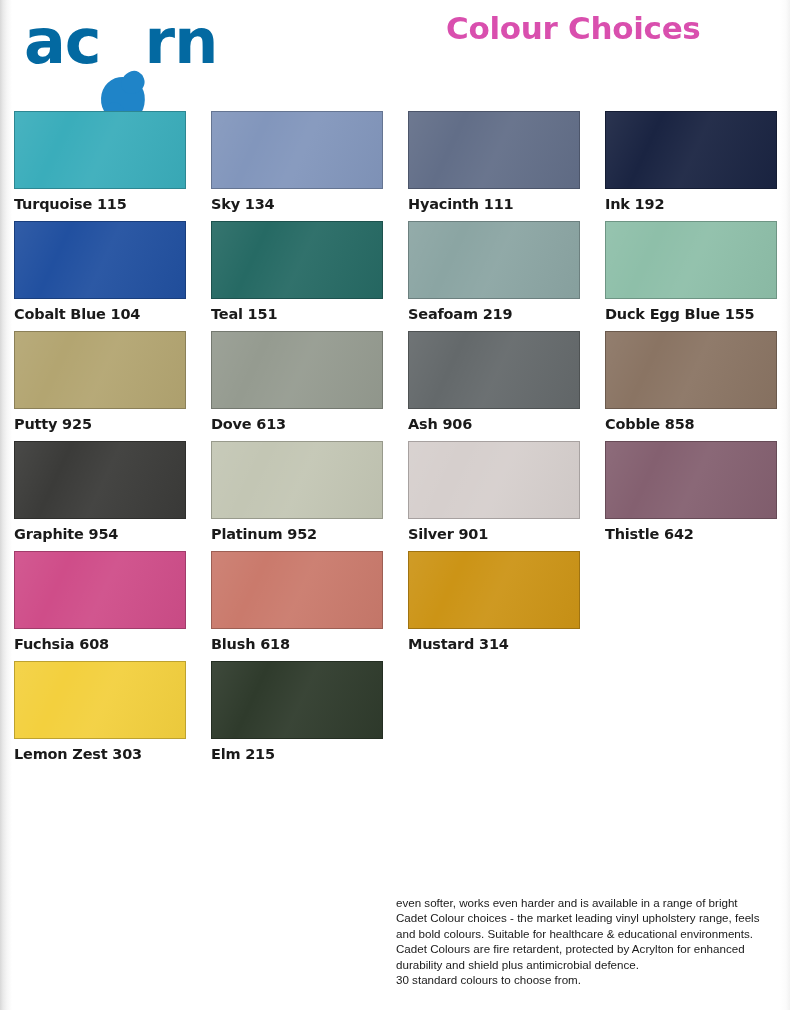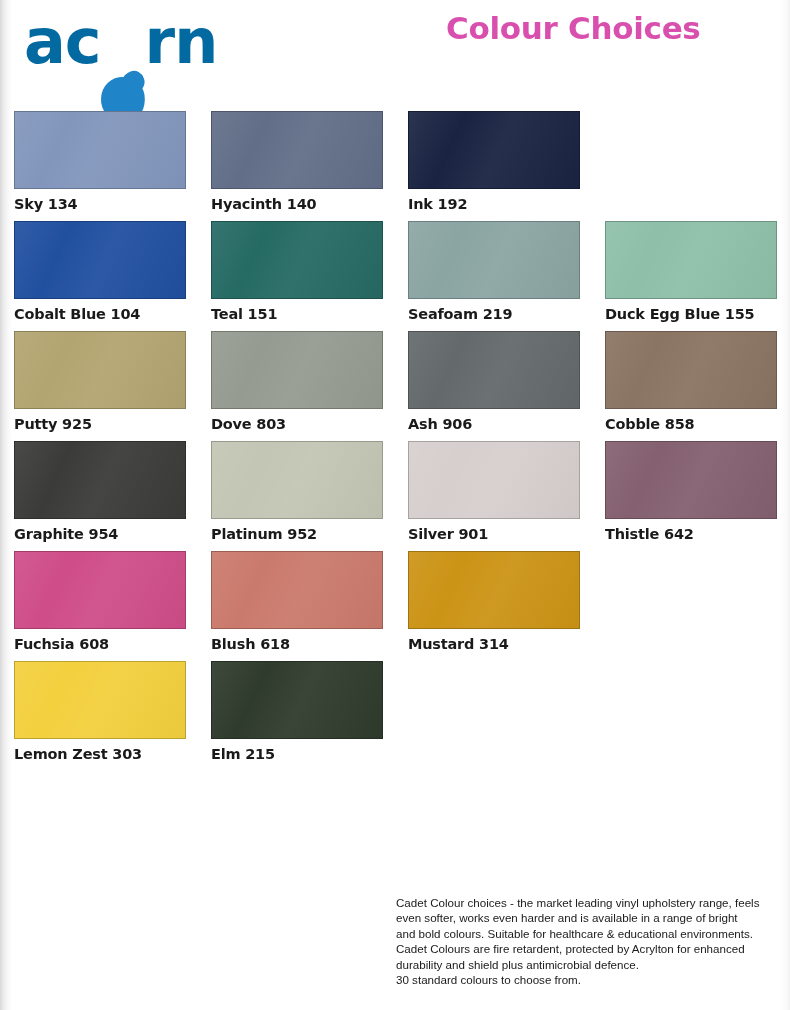--- a/index.html
+++ b/index.html
@@ -176,26 +176,30 @@
 <div class="header">
   <div class="logo">
     <div class="logo-text"><span>ac</span><span class="logo-o-wrap"><span class="logo-blob"></span></span><span>rn</span></div>
   </div>
   <div class="page-title">Colour Choices</div>
 </div>
 
 <div class="grid">
     <div class="row">
       <div class="cell">
+        <div class="swatch" style="background: rgb(58, 173, 187);"></div>
+        <div class="swatch-label">Turquoise 115</div>
+      </div>
+      <div class="cell">
         <div class="swatch" style="background: rgb(130, 150, 188);"></div>
         <div class="swatch-label">Sky 134</div>
       </div>
       <div class="cell">
         <div class="swatch" style="background: rgb(98, 110, 136);"></div>
-        <div class="swatch-label">Hyacinth 140</div>
+        <div class="swatch-label">Hyacinth 111</div>
       </div>
       <div class="cell">
         <div class="swatch" style="background: rgb(26, 36, 66);"></div>
         <div class="swatch-label">Ink 192</div>
       </div>
     </div>
     <div class="row">
       <div class="cell">
         <div class="swatch" style="background: rgb(33, 80, 160);"></div>
         <div class="swatch-label">Cobalt Blue 104</div>
@@ -213,21 +217,21 @@
         <div class="swatch-label">Duck Egg Blue 155</div>
       </div>
     </div>
     <div class="row">
       <div class="cell">
         <div class="swatch" style="background: rgb(179, 165, 113);"></div>
         <div class="swatch-label">Putty 925</div>
       </div>
       <div class="cell">
         <div class="swatch" style="background: rgb(149, 155, 144);"></div>
-        <div class="swatch-label">Dove 803</div>
+        <div class="swatch-label">Dove 613</div>
       </div>
       <div class="cell">
         <div class="swatch" style="background: rgb(100, 105, 107);"></div>
         <div class="swatch-label">Ash 906</div>
       </div>
       <div class="cell">
         <div class="swatch" style="background: rgb(138, 116, 99);"></div>
         <div class="swatch-label">Cobble 858</div>
       </div>
     </div>
@@ -271,19 +275,19 @@
       <div class="cell">
         <div class="swatch" style="background: rgb(47, 59, 44);"></div>
         <div class="swatch-label">Elm 215</div>
       </div>
       <div class="cell empty"></div>
       <div class="cell empty"></div>
     </div>
   </div>
 
 <div class="description">
+    <p>even softer, works even harder and is available in a range of bright</p>
     <p>Cadet Colour choices - the market leading vinyl upholstery range, feels</p>
-    <p>even softer, works even harder and is available in a range of bright</p>
     <p>and bold colours.  Suitable for healthcare &amp; educational environments.</p>
     <p>Cadet Colours are fire retardent, protected by Acrylton for enhanced</p>
     <p>durability and shield plus antimicrobial defence.</p>
     <p>30 standard colours to choose from.</p>
   </div>
 
 </body></html>

